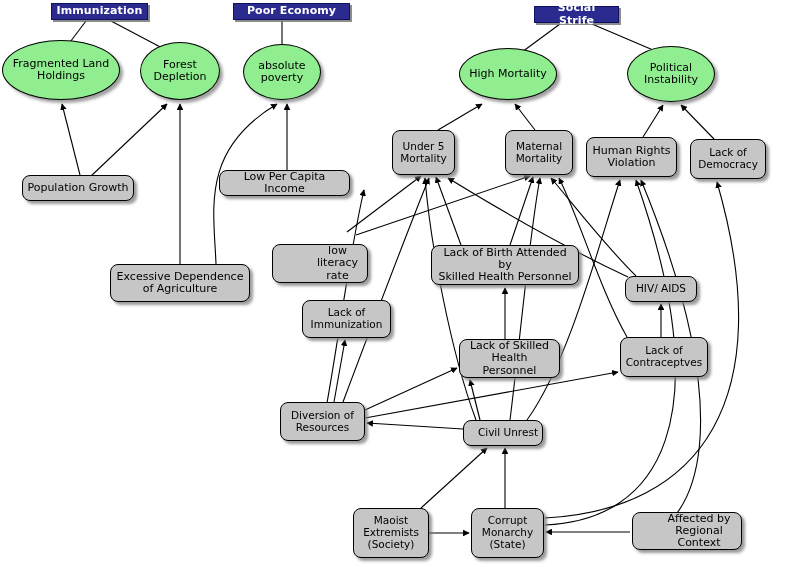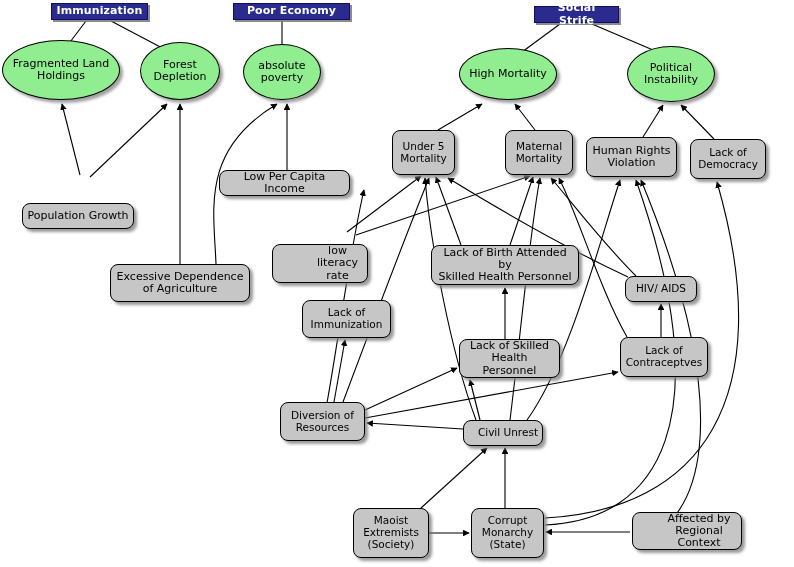--- a/index.html
+++ b/index.html
@@ -141,21 +141,21 @@
       <div class="node header-box" style="left: 534px; top: 6px; width: 85px; height: 17px;"><span>Social Strife</span></div>
       <div class="node ellipse" style="left: 2px; top: 40px; width: 118px; height: 60px;"><span>Fragmented Land
 Holdings</span></div>
       <div class="node ellipse" style="left: 140px; top: 42px; width: 80px; height: 58px;"><span>Forest
 Depletion</span></div>
       <div class="node ellipse" style="left: 243px; top: 44px; width: 78px; height: 56px;"><span>absolute
 poverty</span></div>
       <div class="node ellipse" style="left: 459px; top: 48px; width: 98px; height: 52px;"><span>High Mortality</span></div>
       <div class="node ellipse" style="left: 627px; top: 46px; width: 88px; height: 56px;"><span>Political
 Instability</span></div>
-      <div class="node box" style="left: 22px; top: 175px; width: 112px; height: 26px; margin-top: 28px;"><span>Population Growth</span></div>
+      <div class="node box" style="left: 22px; top: 175px; width: 112px; height: 26px;"><span>Population Growth</span></div>
       <div class="node box" style="left: 219px; top: 170px; width: 131px; height: 26px;"><span>Low Per Capita Income</span></div>
       <div class="node box" style="left: 110px; top: 264px; width: 140px; height: 38px;"><span>Excessive Dependence
 of Agriculture</span></div>
       <div class="node box" style="left: 272px; top: 244px; width: 96px; height: 39px; padding-left: 39px;"><span>low literacy rate</span></div>
       <div class="node box small" style="left: 302px; top: 300px; width: 89px; height: 38px;"><span>Lack of
 Immunization</span></div>
       <div class="node box small" style="left: 392px; top: 130px; width: 63px; height: 45px;"><span>Under 5
 Mortality</span></div>
       <div class="node box small" style="left: 505px; top: 130px; width: 68px; height: 45px;"><span>Maternal
 Mortality</span></div>

